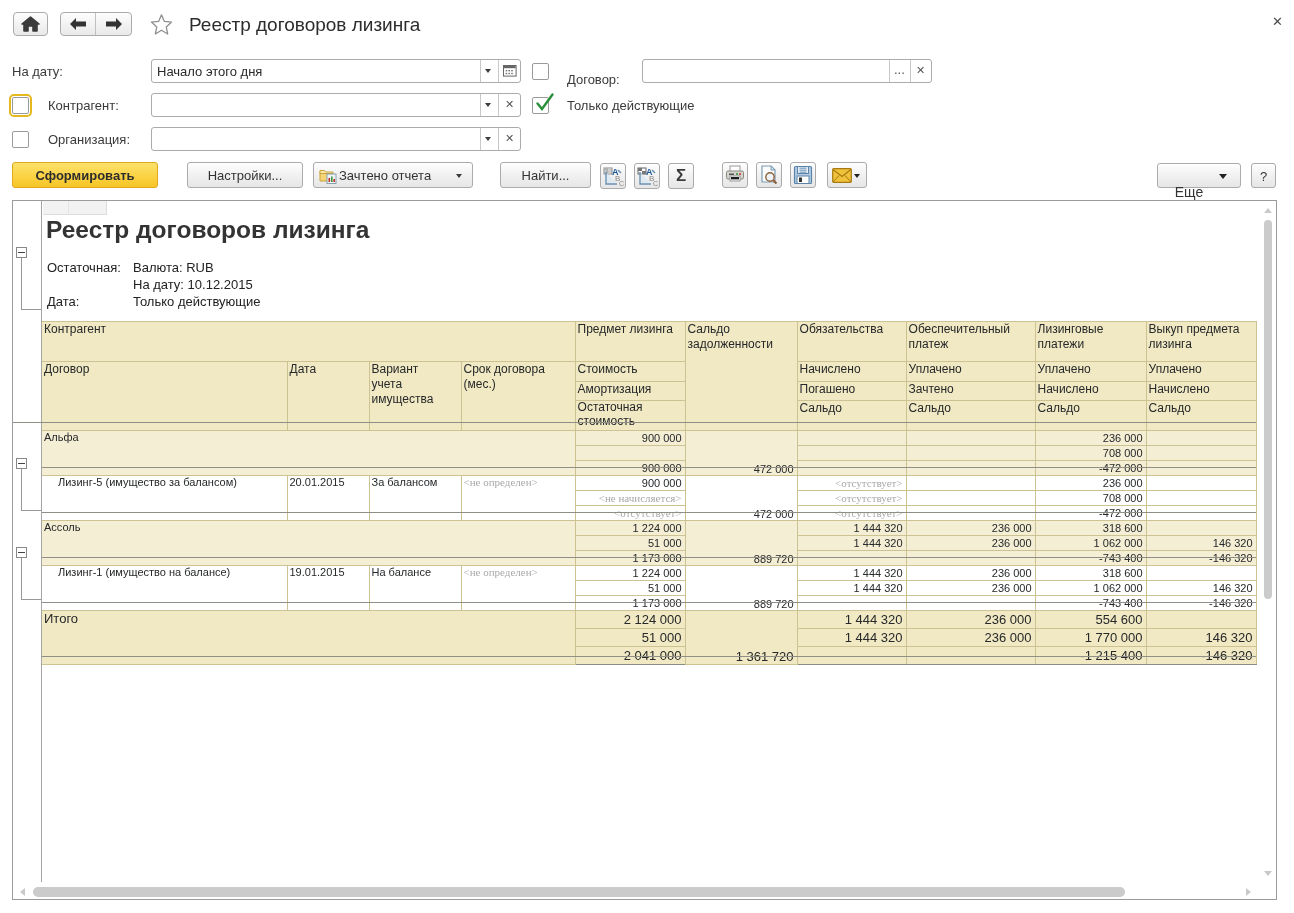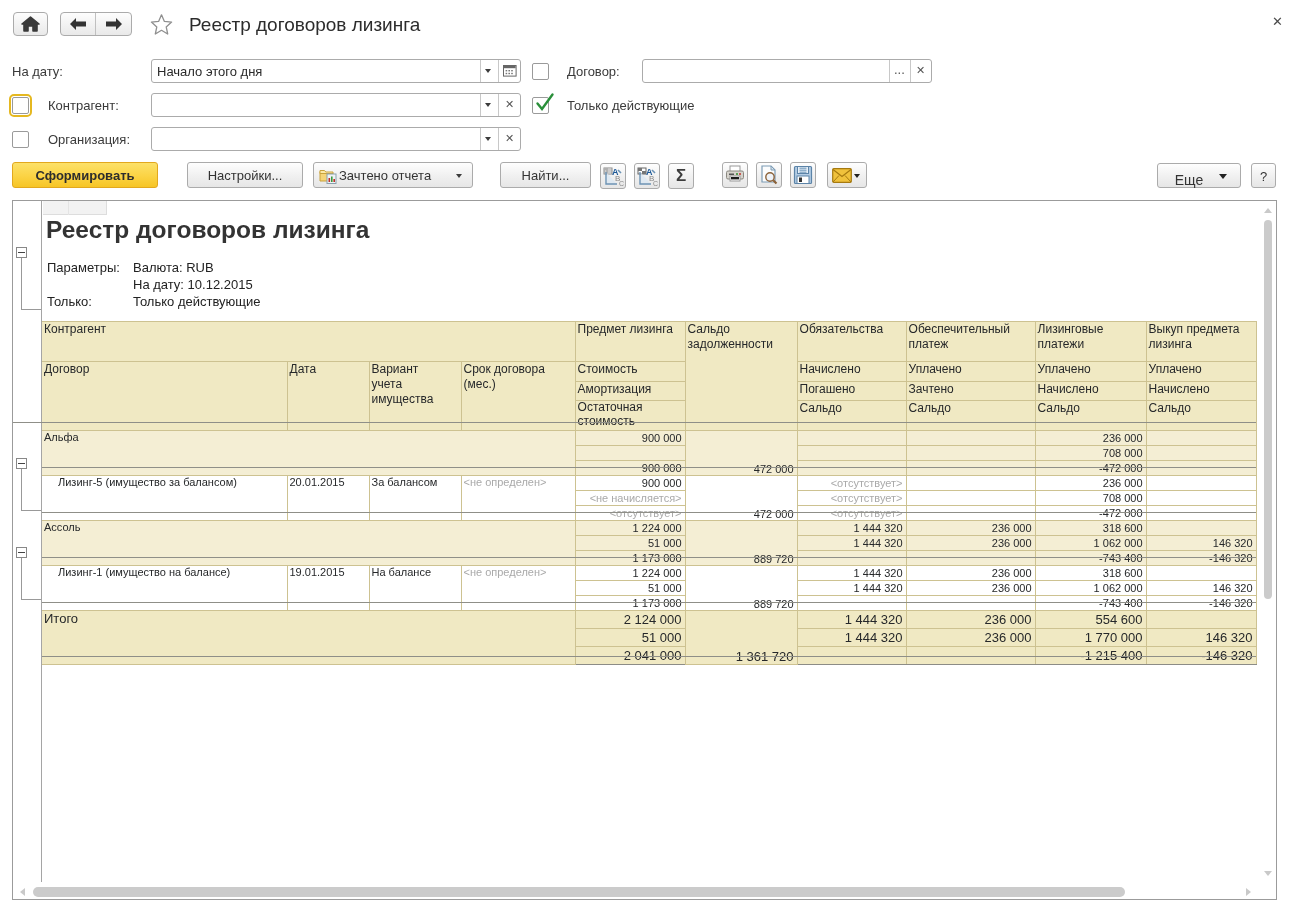--- a/index.html
+++ b/index.html
@@ -21,21 +21,21 @@
 .ibtn { position:absolute; width:26px; height:26px; border:1px solid #ababab; border-radius:3px;
   background:linear-gradient(#fefefe,#f1f1f1 50%,#e6e6e6); }
 
 table.rep { border-left:hidden; position:absolute; left:42px; top:321px; border-collapse:collapse; table-layout:fixed; width:1214px; font-size:11px; color:#26282a; }
 table.rep td { border:1px solid #cdc291; overflow:hidden; white-space:nowrap; padding:0 3px 0 2px; height:15px; }
 td.h { background:#f0e9c3; vertical-align:top; padding-top:2px; padding-left:2px; line-height:15px; white-space:normal !important; font-size:12px; }
 td.g { background:#f4eed4; }
 td.w { background:#fff; }
 td.t { background:#f0e9c3; font-size:13px; }
 td.num { text-align:right; vertical-align:middle; }
-td.gray { color:#a9a9a9; }
+td.gray { color:#a9a9a9;font-family:Liberation Serif, serif; }
 td.top { vertical-align:top; padding-top:2px; }
 td.bot { vertical-align:bottom; padding-bottom:2px; }
 tr.dk td { border-top-color:#8c8c86; }
 table.rep tr:last-child td { border-bottom-color:#8c8c86; }
 .scroll { background:#cbcbcb; position:absolute; border-radius:4px; }
 .sArr { position:absolute; width:0; height:0; }
 </style></head>
 <body style="position:relative">
 
 <div class="tbtn" style="left:13px;top:12px;width:35px;height:24px;">
@@ -69,21 +69,21 @@
     <g fill="#777">
       <rect x="3.6" y="7" width="1.6" height="1.4"></rect>
       <rect x="6.4" y="7" width="1.6" height="1.4"></rect>
       <rect x="9.2" y="7" width="1.6" height="1.4"></rect>
       <rect x="3.6" y="9.8" width="1.6" height="1.4"></rect>
       <rect x="6.4" y="9.8" width="1.6" height="1.4"></rect>
       <rect x="9.2" y="9.8" width="1.6" height="1.4"></rect>
     </g>
   </svg>
 <div class="cb" style="left:532px;top:63px;"></div>
-<div class="lbl" style="left:567px;top:64px;">Договор:</div>
+<div class="lbl" style="left:567px;top:72px;">Договор:</div>
 <div class="fld" style="left:642px;top:59px;width:290px;"></div>
 <div class="fsep" style="left:889px;top:60px;height:22px;"></div>
 <div class="lbl" style="left:894px;top:62px;color:#555;">...</div>
 <div class="fsep" style="left:910px;top:60px;height:22px;"></div>
 <div class="lbl" style="left:916px;top:64px;font-size:11px;color:#555;">✕</div>
 
 <div class="cb" style="left:12px;top:97px;outline:2px solid #e5b820;outline-offset:1px;"></div>
 <div class="lbl" style="left:48px;top:98px;">Контрагент:</div>
 <div class="fld" style="left:151px;top:93px;width:370px;"></div>
 <div class="fsep" style="left:480px;top:94px;height:22px;"></div>
@@ -181,35 +181,35 @@
     </svg>
 </div>
 <div class="ibtn" style="left:827px;top:162px;width:40px;">
  <svg style="position:absolute;left:4px;top:5px;" width="20" height="15" viewBox="0 0 20 15">
       <rect x="0.7" y="0.7" width="18.6" height="13.6" rx="1" fill="#f0c23c" stroke="#a67a10" stroke-width="1.2"></rect>
       <path d="M1 1.5 L10 8.5 L19 1.5" fill="none" stroke="#a67a10" stroke-width="1.2"></path>
       <path d="M1 14 L7 7.5 M19 14 L13 7.5" fill="none" stroke="#a67a10" stroke-width="1"></path>
     </svg>
  <div class="dArr" style="right:6px;top:11px;border-top-color:#222;"></div>
 </div>
-<div class="btn" style="left:1157px;top:163px;width:84px;height:25px;font-size:14px;"><span class="t" style="margin-left:-20px;margin-top:8px;">Еще</span><div class="dArr" style="right:13px;top:10px;border-left-width:4.5px;border-right-width:4.5px;border-top-width:5.5px;border-top-color:#222;"></div></div>
+<div class="btn" style="left:1157px;top:163px;width:84px;height:25px;font-size:14px;"><span class="t" style="margin-left:-20px;margin-top:20px;">Еще</span><div class="dArr" style="right:13px;top:10px;border-left-width:4.5px;border-right-width:4.5px;border-top-width:5.5px;border-top-color:#222;"></div></div>
 <div class="btn" style="left:1251px;top:163px;width:25px;height:25px;"><span class="t">?</span></div>
 
 <div class="abs" style="left:12px;top:200px;width:1265px;height:700px;border:1px solid #9b9b9b;background:#fff;"></div>
 
 <div class="abs" style="left:41px;top:201px;width:1px;height:681px;background:#a5a5a5;"></div>
 
 <div class="abs" style="left:43px;top:201px;width:64px;height:14px;background:#f2f2f2;border-right:1px solid #ddd;border-bottom:1px solid #ddd;"></div>
 <div class="abs" style="left:68px;top:201px;width:1px;height:14px;background:#e4e4e4;"></div>
 
 <div class="lbl" style="left:46px;top:216px;font-size:24.5px;font-weight:bold;color:#333;">Реестр договоров лизинга</div>
-<div class="lbl" style="left:47px;top:260px;color:#222;">Параметры:</div>
+<div class="lbl" style="left:47px;top:260px;color:#222;">Остаточная:</div>
 <div class="lbl" style="left:133px;top:260px;color:#222;">Валюта: RUB</div>
 <div class="lbl" style="left:133px;top:277px;color:#222;">На дату: 10.12.2015</div>
-<div class="lbl" style="left:47px;top:294px;color:#222;">Только:</div>
+<div class="lbl" style="left:47px;top:294px;color:#222;">Дата:</div>
 <div class="lbl" style="left:133px;top:294px;color:#222;">Только действующие</div>
 
 <div class="abs" style="left:16px;top:247px;width:11px;height:11px;border:1px solid #888;background:#fff;"></div>
 <div class="abs" style="left:18px;top:252px;width:7px;height:1px;background:#444;"></div>
 <div class="abs" style="left:21px;top:258px;width:1px;height:52px;background:#999;"></div>
 <div class="abs" style="left:21px;top:309px;width:20px;height:1px;background:#999;"></div>
 <div class="abs" style="left:16px;top:458px;width:11px;height:11px;border:1px solid #888;background:#fff;"></div>
 <div class="abs" style="left:18px;top:463px;width:7px;height:1px;background:#444;"></div>
 <div class="abs" style="left:21px;top:469px;width:1px;height:42px;background:#999;"></div>
 <div class="abs" style="left:21px;top:510px;width:20px;height:1px;background:#999;"></div>

